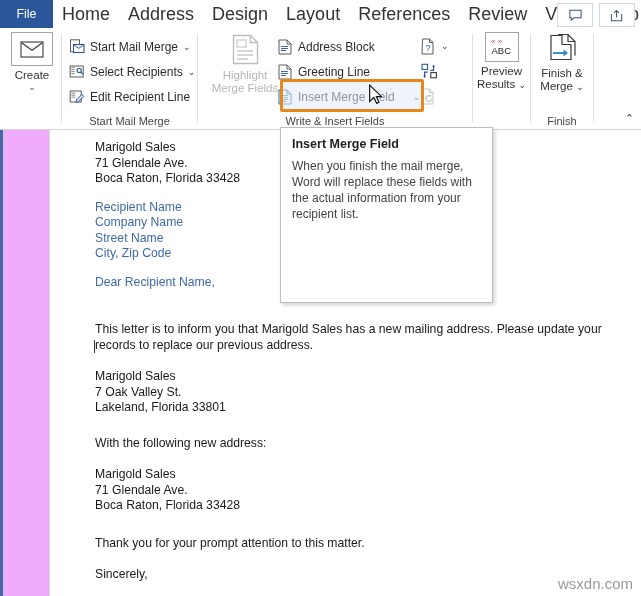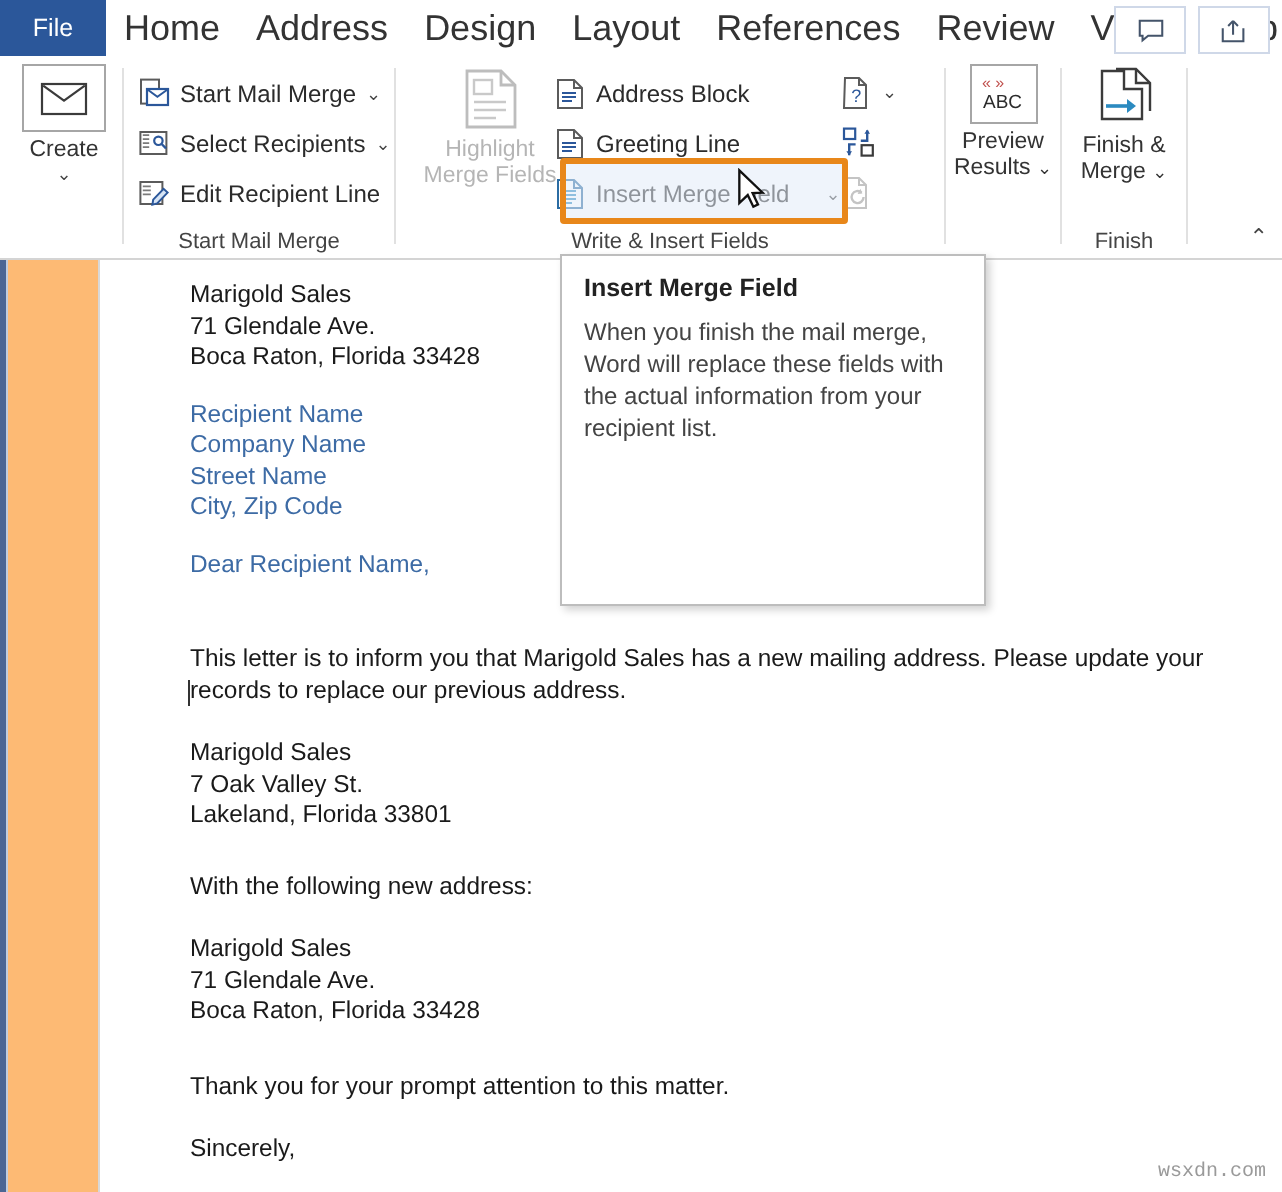--- a/index.html
+++ b/index.html
@@ -86,21 +86,21 @@
     background:rgba(225,235,248,0.55);
     pointer-events:none;
   }
 
   .collapse-chev{
     position:absolute;right:7px;bottom:4px;font-size:11px;color:#444;
   }
 
   
   .docarea{
-    position:absolute;left:0;top:130px;width:641px;height:466px;background:#fdba74;
+    position:absolute;left:0;top:130px;width:641px;height:466px;background:#f0abfc;
   }
   .doc-left-rule{position:absolute;left:0;top:0;width:3px;height:466px;background:#2b579a;opacity:.85;}
   .doc-left-rule2{position:absolute;left:3px;top:0;width:1px;height:466px;background:#bfcde0;}
   .page{
     position:absolute;left:49px;top:0;width:592px;height:466px;background:#fff;
     border-left:1px solid #d8d8d8;
   }
   .body-text{
     position:absolute;left:45px;top:10px;width:510px;
     font-family:"Liberation Sans","DejaVu Sans",sans-serif;
@@ -119,22 +119,22 @@
     box-shadow:2px 2px 4px rgba(0,0,0,.18);
     box-sizing:border-box;padding:9px 11px 0 11px;
   }
   .tt-title{font-size:12.5px;font-weight:bold;color:#222;margin:0 0 7px 0;}
   .tt-p{font-size:12px;color:#444;line-height:16px;margin:0 0 14px 0;}
 
   
   .cursor{position:absolute;left:368px;top:84px;width:15px;height:21px;}
 
   .watermark{
-    position:absolute;right:8px;bottom:4px;font-size:10px;color:#9a9a9a;
-    font-family:Liberation Mono, monospace;
+    position:absolute;right:8px;bottom:4px;font-size:15px;color:#9a9a9a;
+    font-family:Liberation Sans, sans-serif;
   }
 </style>
 </head>
 <body>
 
 <div class="app">
 
   <div class="tabstrip">
     <div class="tabs-white"></div>
     <div class="file-tab">

